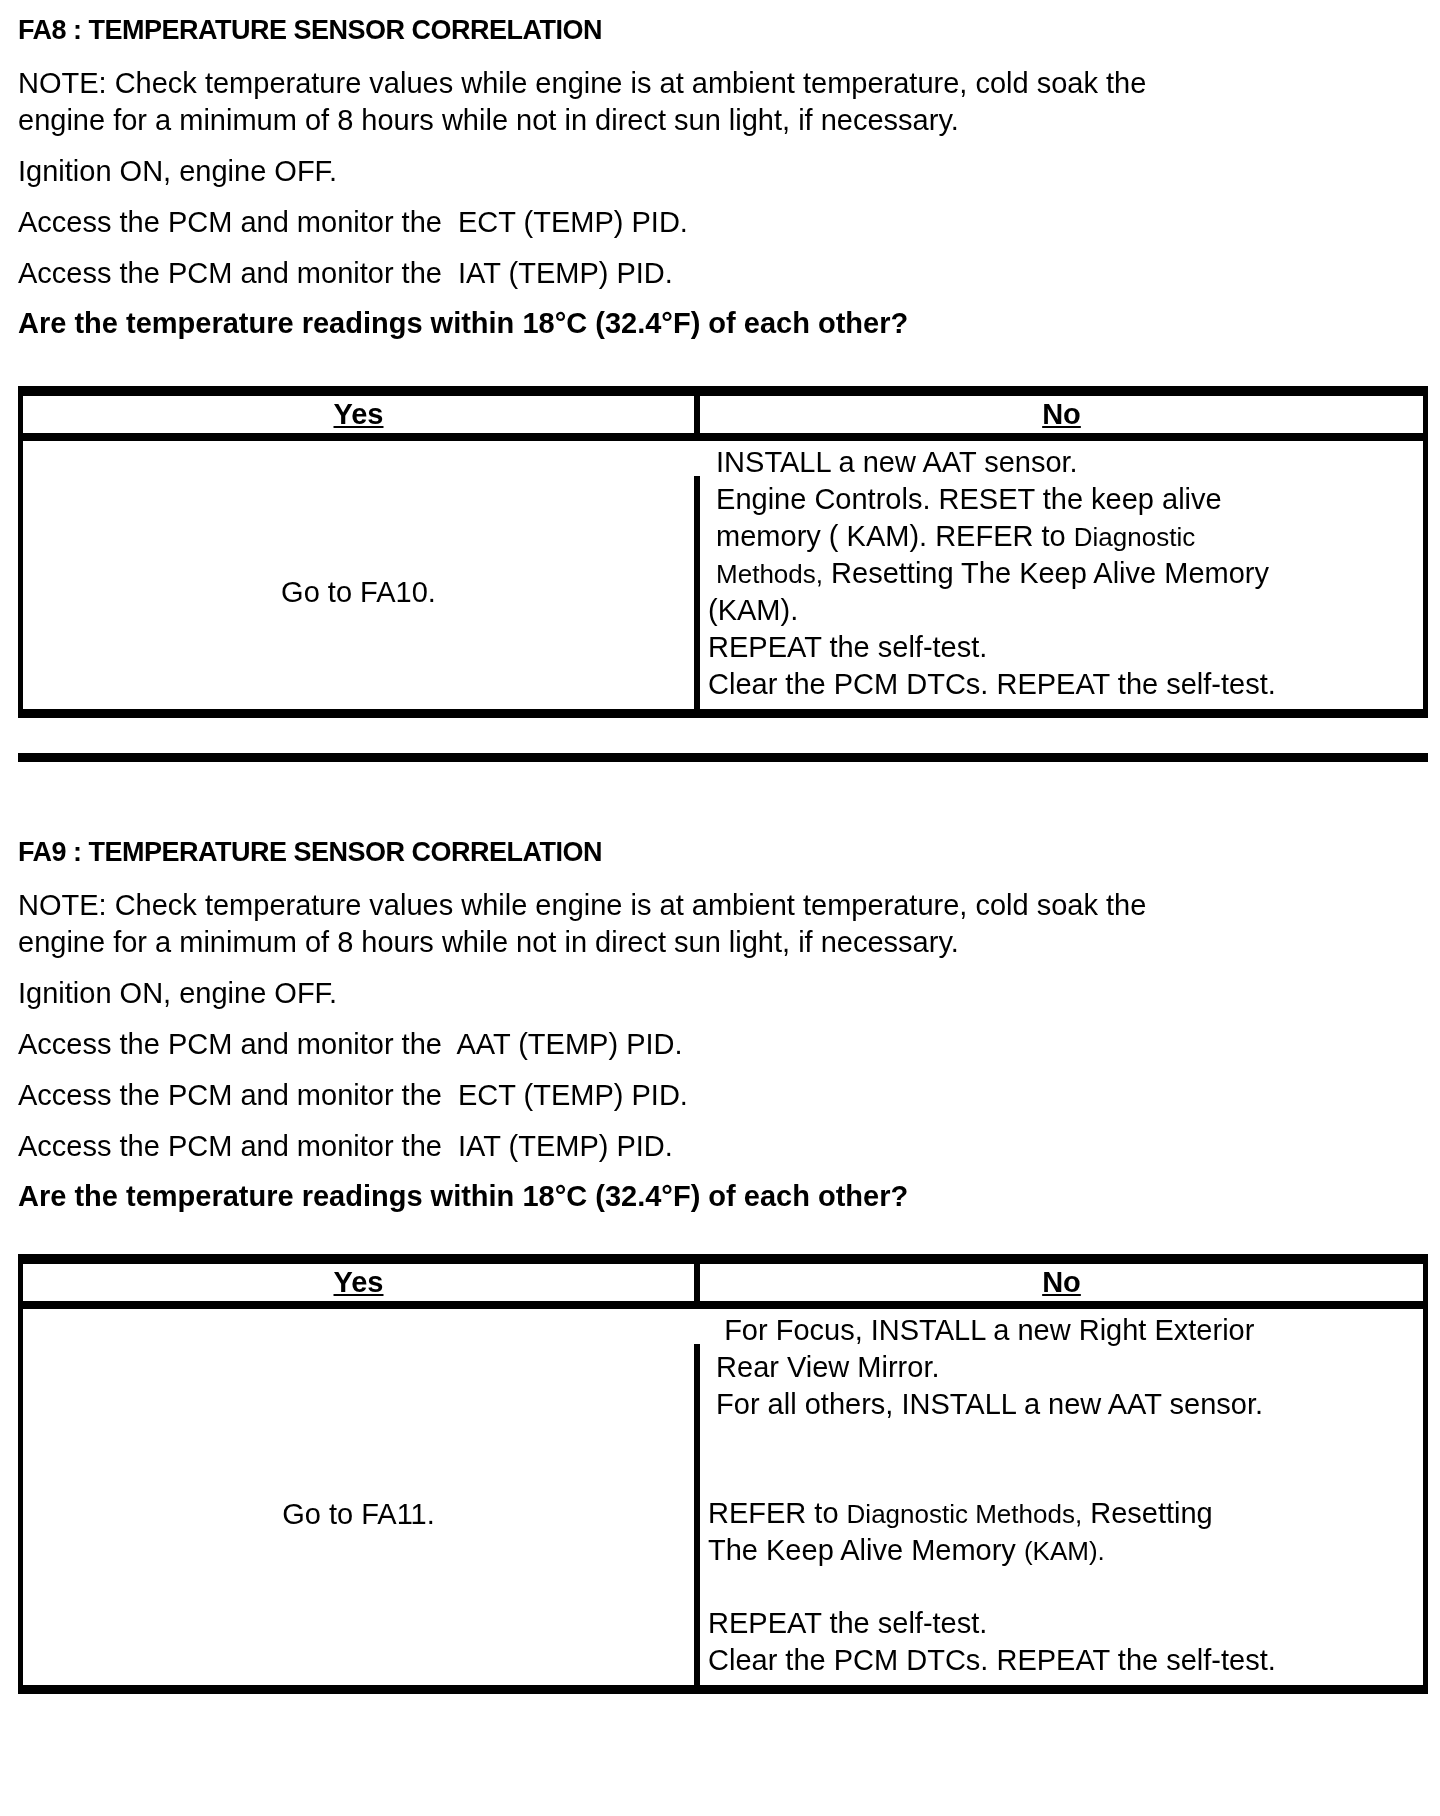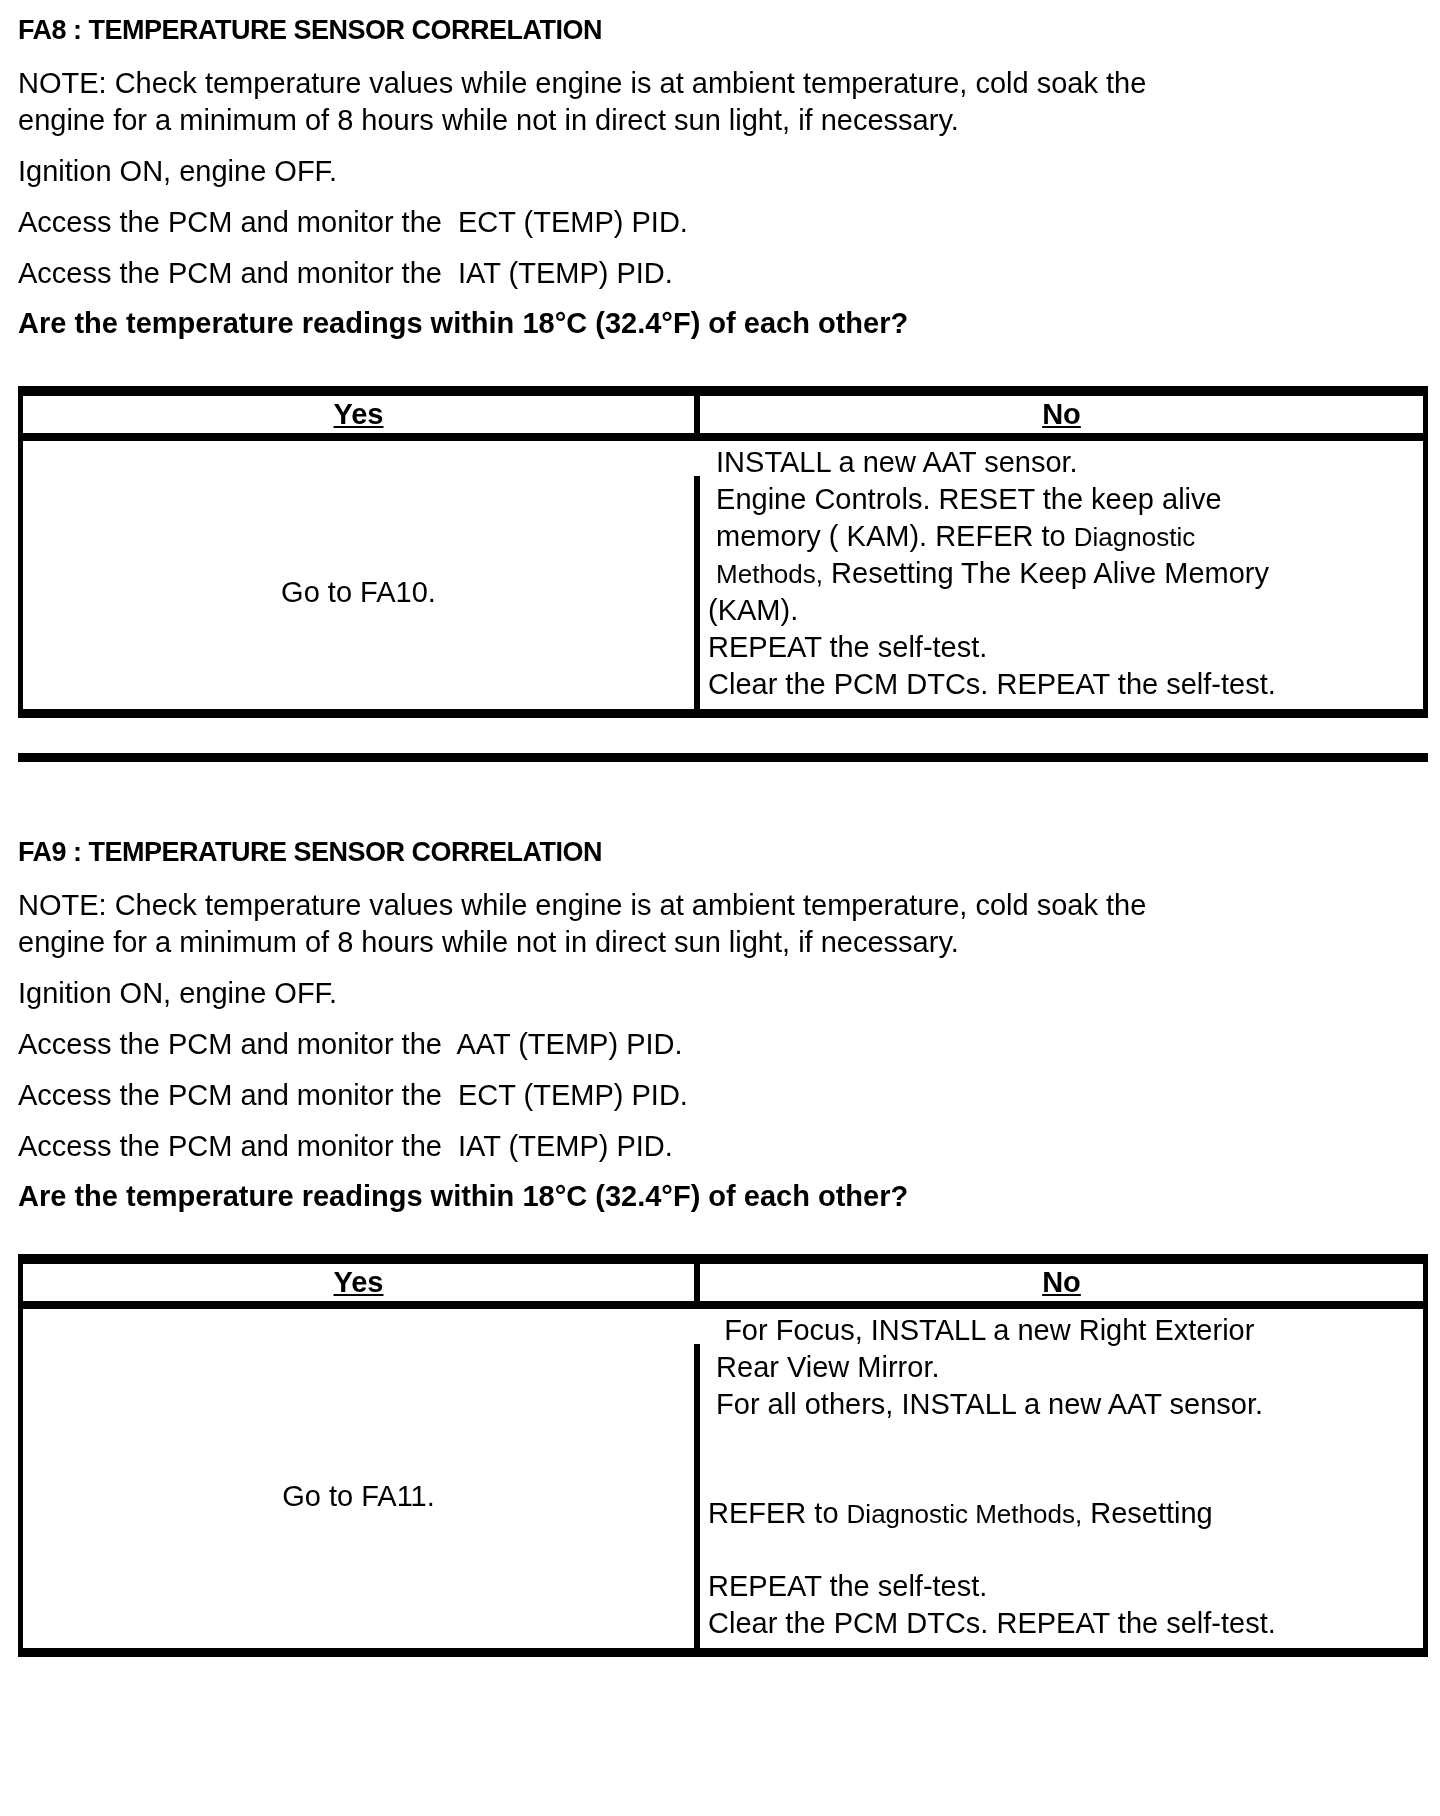--- a/index.html
+++ b/index.html
@@ -118,20 +118,21 @@
       </div>
       <div class="trow body">
         <div class="cell yes">Go to FA11.</div>
         <div class="cell no">
           <div class="tline"><span>  For Focus, INSTALL a new Right Exterior</span><span class="cond"></span><span></span></div>
           <div class="tline"><span> Rear View Mirror.</span><span class="cond"></span><span></span></div>
           <div class="tline"><span> For all others, INSTALL a new AAT sensor.</span><span class="cond"></span><span></span></div>
           <div class="tline"><span></span><span class="cond"></span><span></span></div>
           <div class="tline"><span></span><span class="cond"></span><span></span></div>
           <div class="tline"><span>REFER to </span><span class="cond">Diagnostic Methods,</span><span> Resetting</span></div>
+          <div class="tline"><span>The Keep Alive Memory </span><span class="cond">(KAM).</span><span></span></div>
           <div class="tline"><span></span><span class="cond"></span><span></span></div>
           <div class="tline"><span>REPEAT the self-test.</span><span class="cond"></span><span></span></div>
           <div class="tline"><span>Clear the PCM DTCs. REPEAT the self-test.</span><span class="cond"></span><span></span></div>
         </div>
       </div>
     </div>
   </section>
 
 </div>
 

